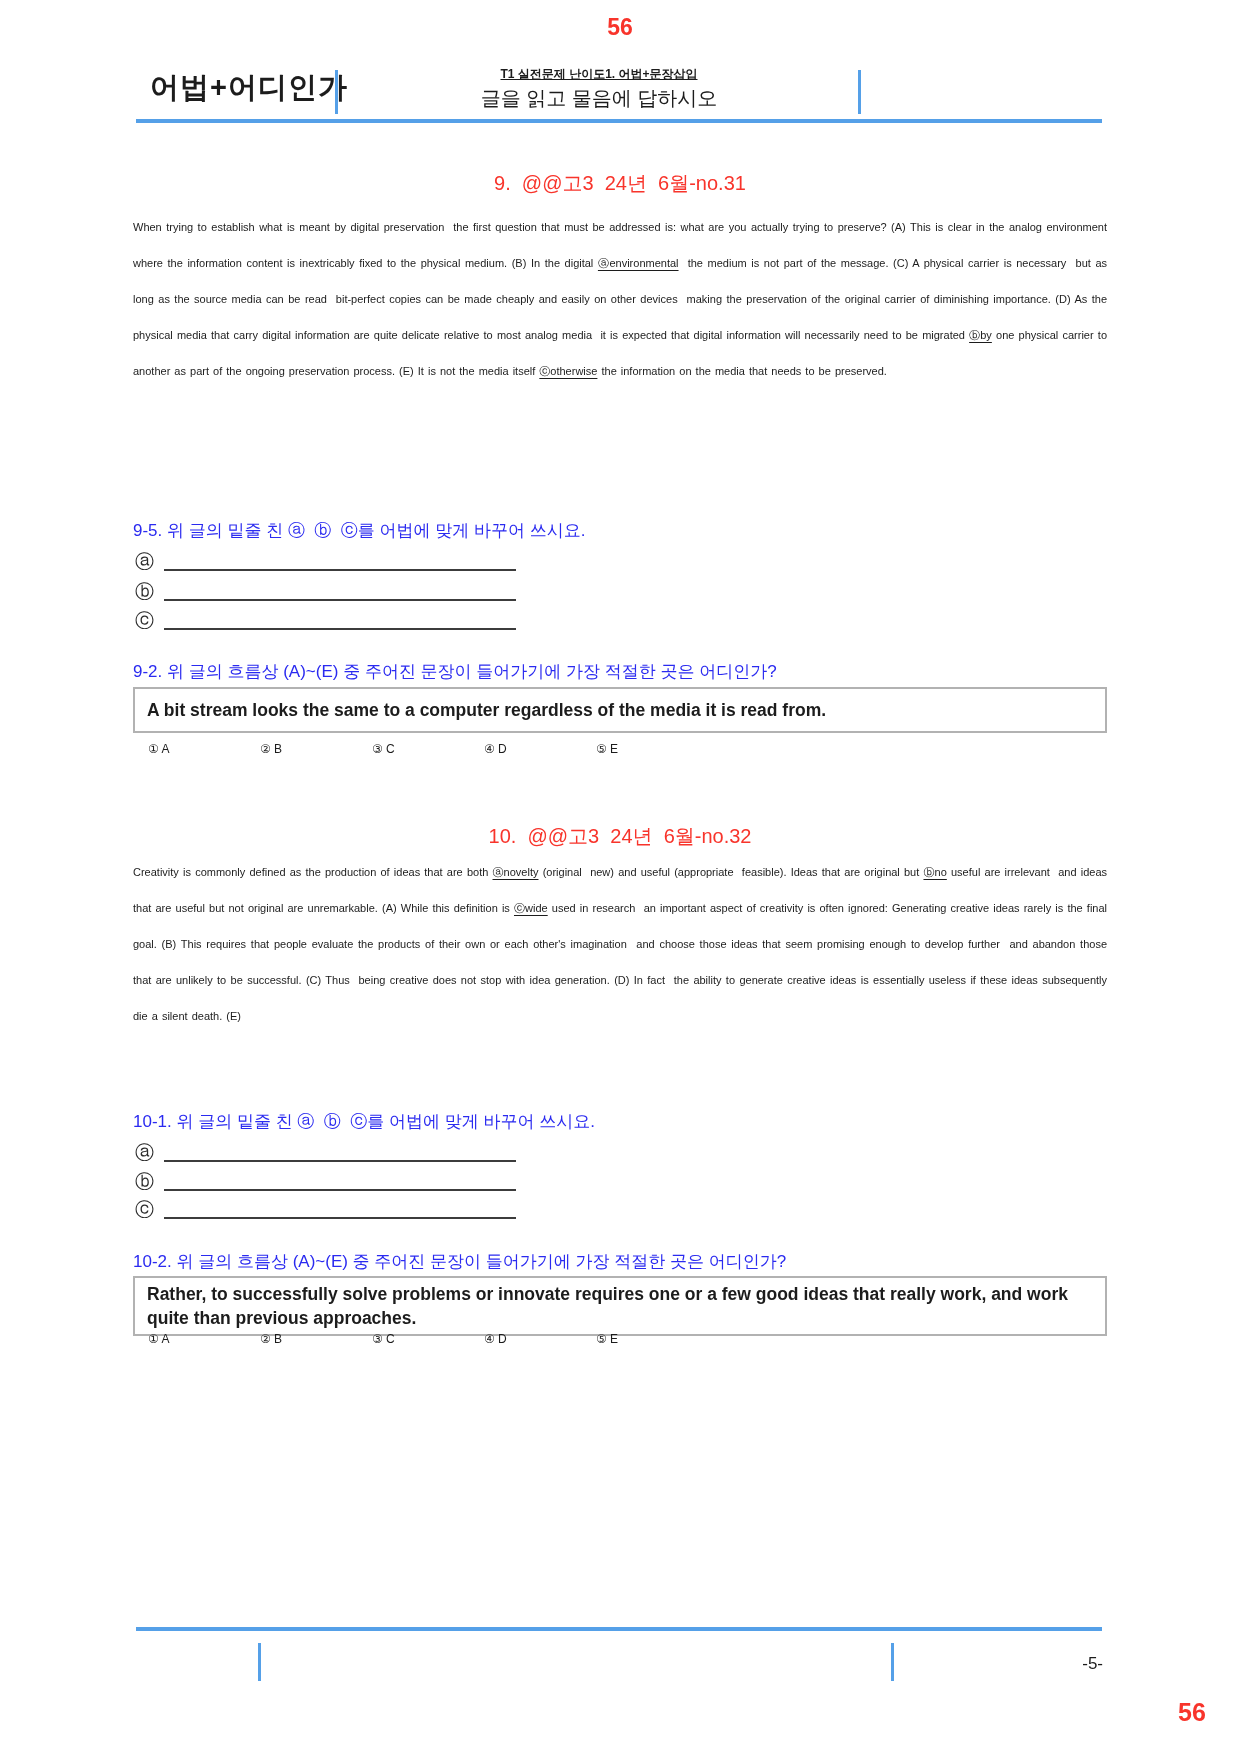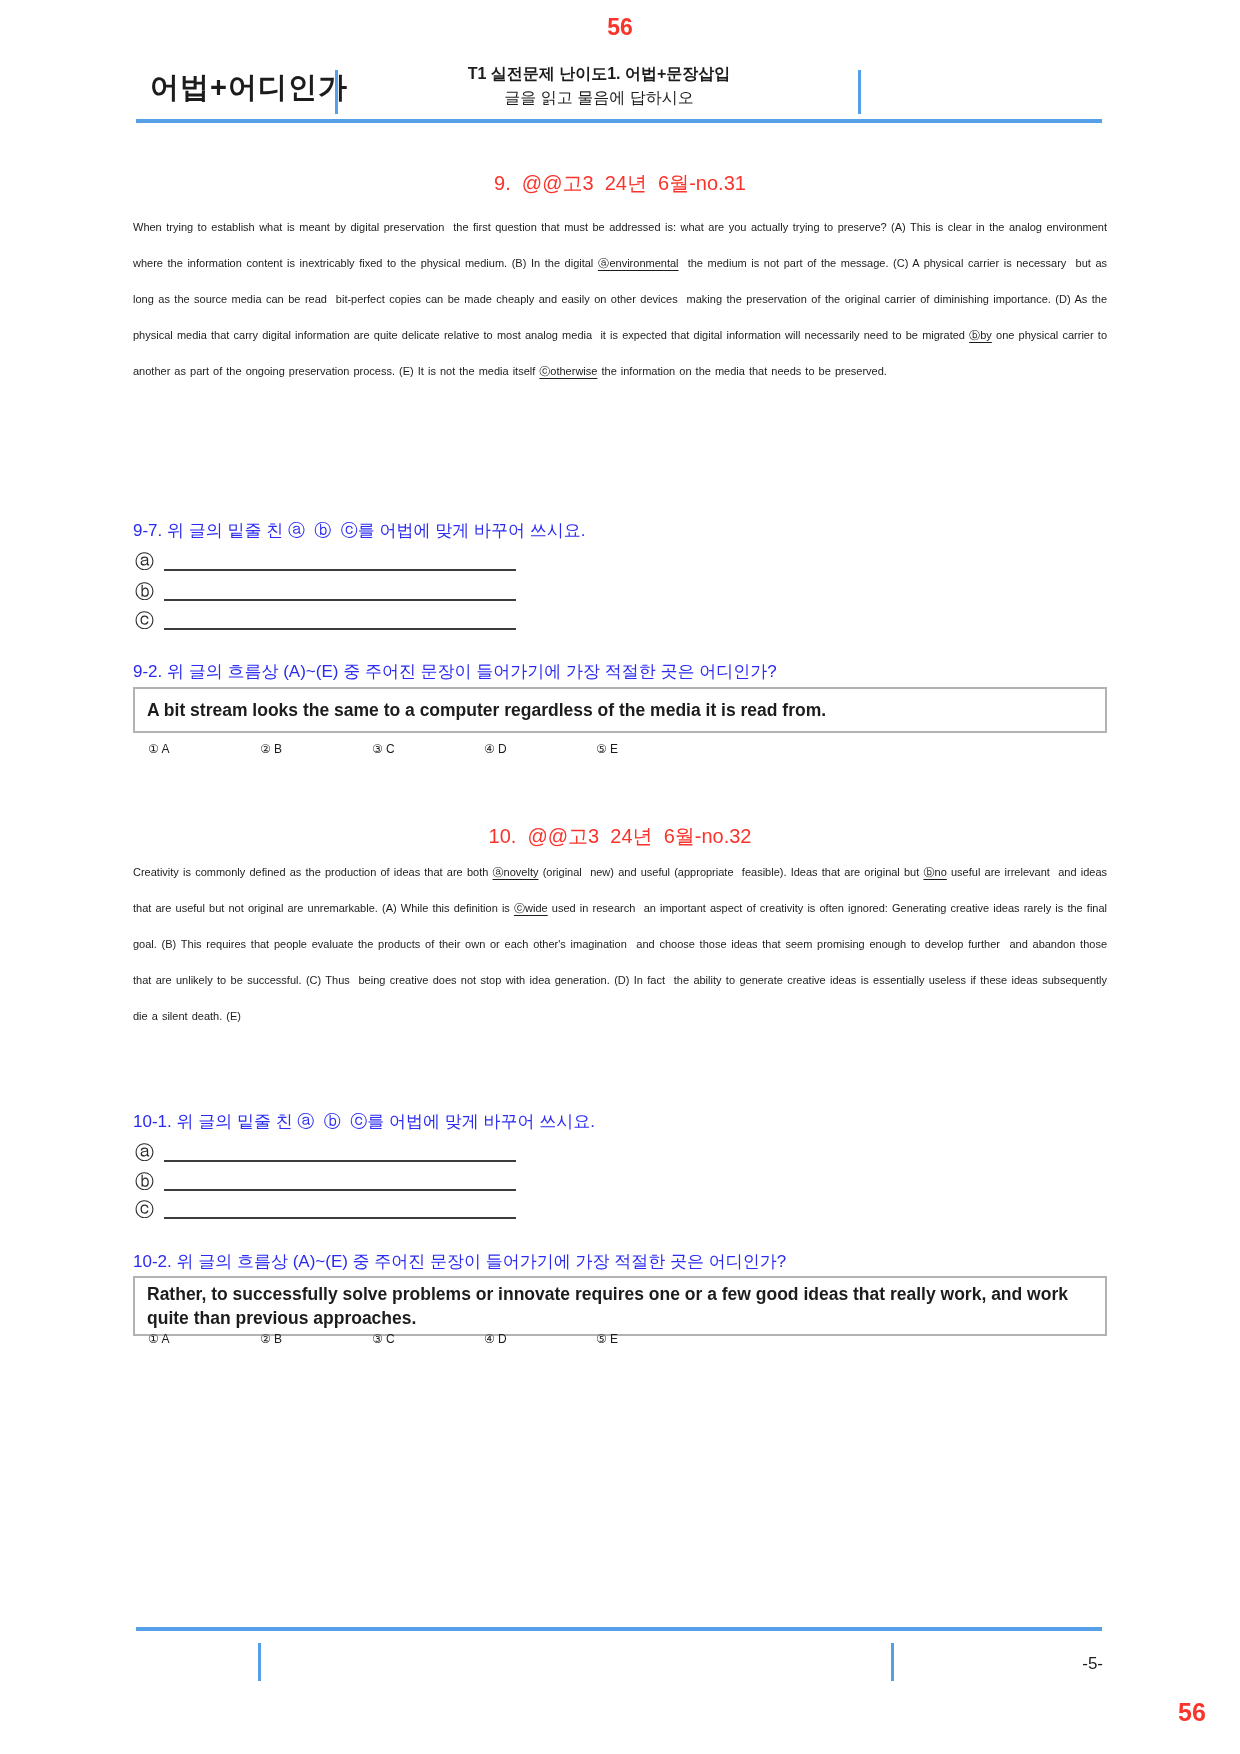--- a/index.html
+++ b/index.html
@@ -13,22 +13,22 @@
   }
   .abs{position:absolute;}
   
   .top-num{top:14px;left:0;width:1240px;text-align:center;font-size:23px;font-weight:bold;color:var(--red);}
   
   .h-left{top:68px;left:150px;font-size:29px;font-weight:bold;letter-spacing:1px;}
   .vbar{width:3px;background:var(--sky);}
   .vbar-1{top:70px;left:335px;height:44px;}
   .vbar-2{top:70px;left:858px;height:44px;}
   .h-center{top:62px;left:380px;width:438px;text-align:center;line-height:24px;}
-  .h-c1{font-size:16px;font-weight:bold;}
-  .h-c2{font-size:16px;}
+  .h-c1{font-size:12px;font-weight:bold;text-decoration:underline;}
+  .h-c2{font-size:20px;}
   .hrule{left:136px;width:966px;height:4px;background:var(--sky);}
   .hrule-top{top:119px;}
   .hrule-bottom{top:1627px;}
   
   .q-heading{left:133px;width:974px;font-size:20px;color:var(--red);font-weight:normal;margin:0;white-space:pre-wrap;text-align:center;}
   .q9-heading{top:170px;}
   .q10-heading{top:823px;}
   .passage{
     left:133px;width:974px;margin:0;font-size:11px;line-height:36px;
     text-align:justify;white-space:pre-wrap;word-spacing:1px;
@@ -75,21 +75,21 @@
     <div class="h-c1">T1  실전문제  난이도1.  어법+문장삽입</div>
     <div class="h-c2">글을  읽고  물음에  답하시오</div>
   </div>
   <div class="abs vbar vbar-2"></div>
   <div class="abs hrule hrule-top"></div>
 </div>
 
 <h2 class="abs q-heading q9-heading">9.  @@고3  24년  6월-no.31</h2>
 <p class="abs passage q9-passage"><span>When trying to establish what is meant by digital preservation  the first question that must be addressed is: what are you actually trying to preserve? (A) This is clear in the analog environment where the information content is inextricably fixed to the physical medium. (B) In the digital </span><span class="u">ⓐenvironmental</span><span>  the medium is not part of the message. (C) A physical carrier is necessary  but as long as the source media can be read  bit-perfect copies can be made cheaply and easily on other devices  making the preservation of the original carrier of diminishing importance. (D) As the physical media that carry digital information are quite delicate relative to most analog media  it is expected that digital information will necessarily need to be migrated </span><span class="u">ⓑby</span><span> one physical carrier to another as part of the ongoing preservation process. (E) It is not the media itself </span><span class="u">ⓒotherwise</span><span> the information on the media that needs to be preserved.</span></p>
 
-<div class="abs sub-label q9-s1-label">9-7. 위 글의 밑줄 친 ⓐ  ⓑ  ⓒ를 어법에 맞게 바꾸어 쓰시요.</div>
+<div class="abs sub-label q9-s1-label">9-5. 위 글의 밑줄 친 ⓐ  ⓑ  ⓒ를 어법에 맞게 바꾸어 쓰시요.</div>
 <div class="abs blank-row q9-b1">
   <span class="circ">ⓐ</span>
   <span class="line"></span>
 </div>
 <div class="abs blank-row q9-b2">
   <span class="circ">ⓑ</span>
   <span class="line"></span>
 </div>
 <div class="abs blank-row q9-b3">
   <span class="circ">ⓒ</span>

